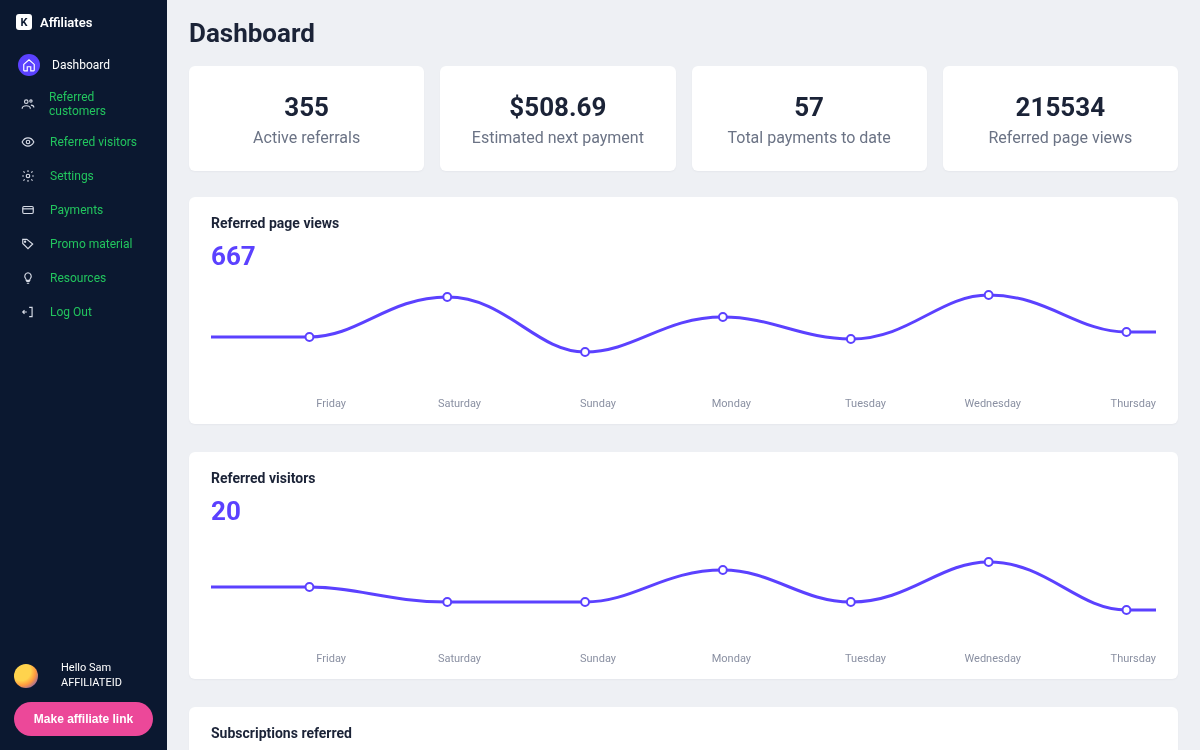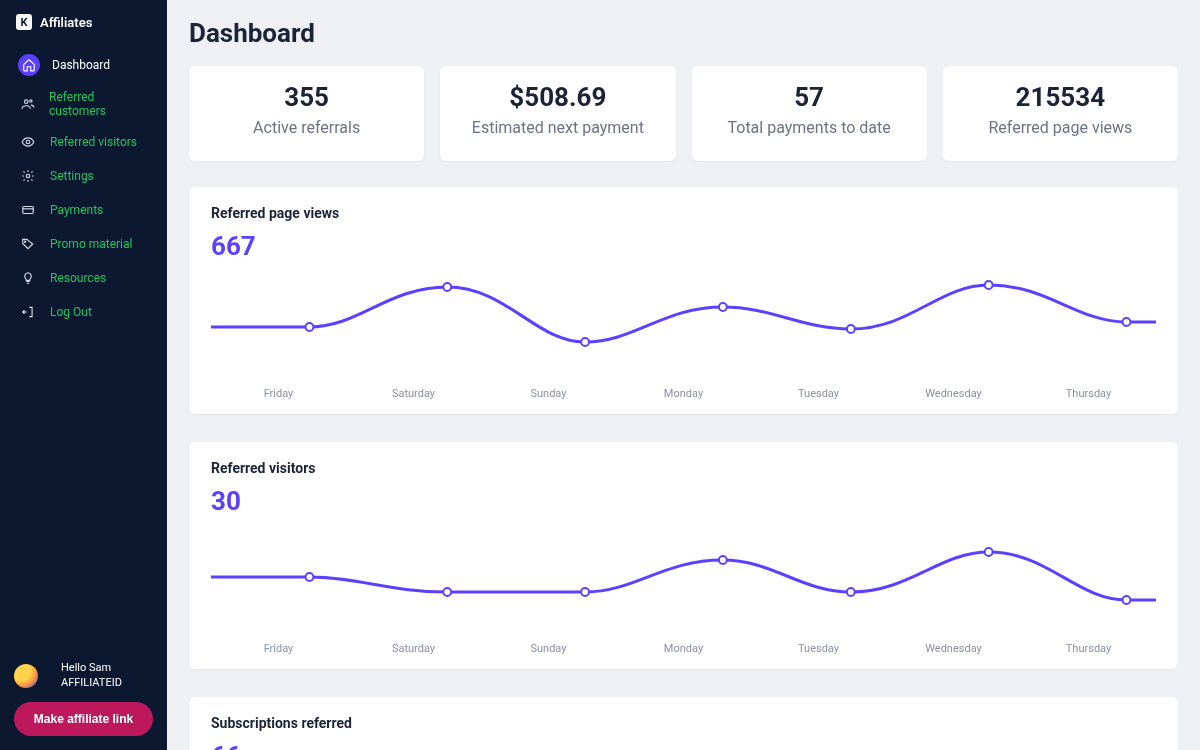--- a/index.html
+++ b/index.html
@@ -51,54 +51,54 @@
   }
   .user-block { display:flex; align-items:center; gap:23px; margin-bottom:12px;}
   .avatar {
     width:24px; height:24px; border-radius:50%;
     background: radial-gradient(circle at 30% 30%, #ffd34d 0 40%, #ff9b3f 60%, #4b3fef 100%);
     flex-shrink:0;
   }
   .user-text { font-size:11px; line-height:1.3;}
   .cta-btn {
     display:block; width:100%; text-align:center;
-    background:#be185d; color:#fff; border:none;
+    background:#ec4899; color:#fff; border:none;
     padding:10px 12px; border-radius:20px; font-size:12px; font-weight:600;
     cursor:pointer;
   }
   
   .main {
     flex:1; padding: 18px 22px 0 22px; overflow:hidden;
   }
   .page-title {
     font-size:26px; font-weight:700; color:#1b2337; margin-bottom:18px;
   }
   .stats-row {
     display:grid; grid-template-columns: repeat(4, 1fr); gap:16px; margin-bottom:26px;
   }
   .stat-card {
-    background:#fff; border-radius:6px; padding:16px 10px 24px; text-align:center;
+    background:#fff; border-radius:6px; padding:26px 10px 24px; text-align:center;
     box-shadow: 0 1px 2px rgba(16,24,40,0.04);
   }
   .stat-value { font-size:26px; font-weight:700; color:#1b2337; }
   .stat-label { font-size:16px; color:#6b7385; margin-top:6px; }
   .chart-card {
     background:#fff; border-radius:6px; padding:18px 22px 14px; margin-bottom:28px;
     box-shadow: 0 1px 2px rgba(16,24,40,0.04);
   }
   .chart-title { font-size:14px; font-weight:700; color:#1b2337; }
   .chart-big { font-size:26px; font-weight:700; color:#5b41ff; margin-top:10px;}
   .chart-area { position:relative; height:110px; margin-top:6px;}
   .chart-area svg { width:100%; height:100%; }
   .chart-marker { fill:#fff; stroke:#5b41ff; stroke-width:2; }
   .chart-xaxis {
     display:grid; grid-template-columns: repeat(7, 1fr);
     font-size:11px; color:#8a90a2; margin-top:10px;
   }
-  .chart-xaxis span { text-align:center; }
+  .chart-xaxis span { text-align:right; }
   
   .ic { width:14px; height:14px; display:inline-block; }
 </style>
 </head>
 <body>
 
 <aside class="sidebar">
   <div class="sidebar-brand">
     <span class="brand-logo">K</span>
     <span>Affiliates</span>
@@ -234,21 +234,21 @@
       <span>Sunday</span>
       <span>Monday</span>
       <span>Tuesday</span>
       <span>Wednesday</span>
       <span>Thursday</span>
     </div>
   </section>
 
   <section class="chart-card">
     <div class="chart-title">Referred visitors</div>
-    <div class="chart-big">30</div>
+    <div class="chart-big">20</div>
     <div class="chart-area">
       <svg viewBox="0 0 960 110" preserveAspectRatio="none">
         <path d="M0,55 L100,55 C150,55 180,70 240,70 C300,70 330,70 380,70 C430,70 460,38 520,38 C570,38 600,70 650,70 C710,70 740,30 790,30 C850,30 880,78 930,78 L960,78" fill="none" stroke="#5b41ff" stroke-width="3"></path>
         <circle class="chart-marker" cx="100" cy="55" r="4"></circle>
         <circle class="chart-marker" cx="240" cy="70" r="4"></circle>
         <circle class="chart-marker" cx="380" cy="70" r="4"></circle>
         <circle class="chart-marker" cx="520" cy="38" r="4"></circle>
         <circle class="chart-marker" cx="650" cy="70" r="4"></circle>
         <circle class="chart-marker" cx="790" cy="30" r="4"></circle>
         <circle class="chart-marker" cx="930" cy="78" r="4"></circle>

